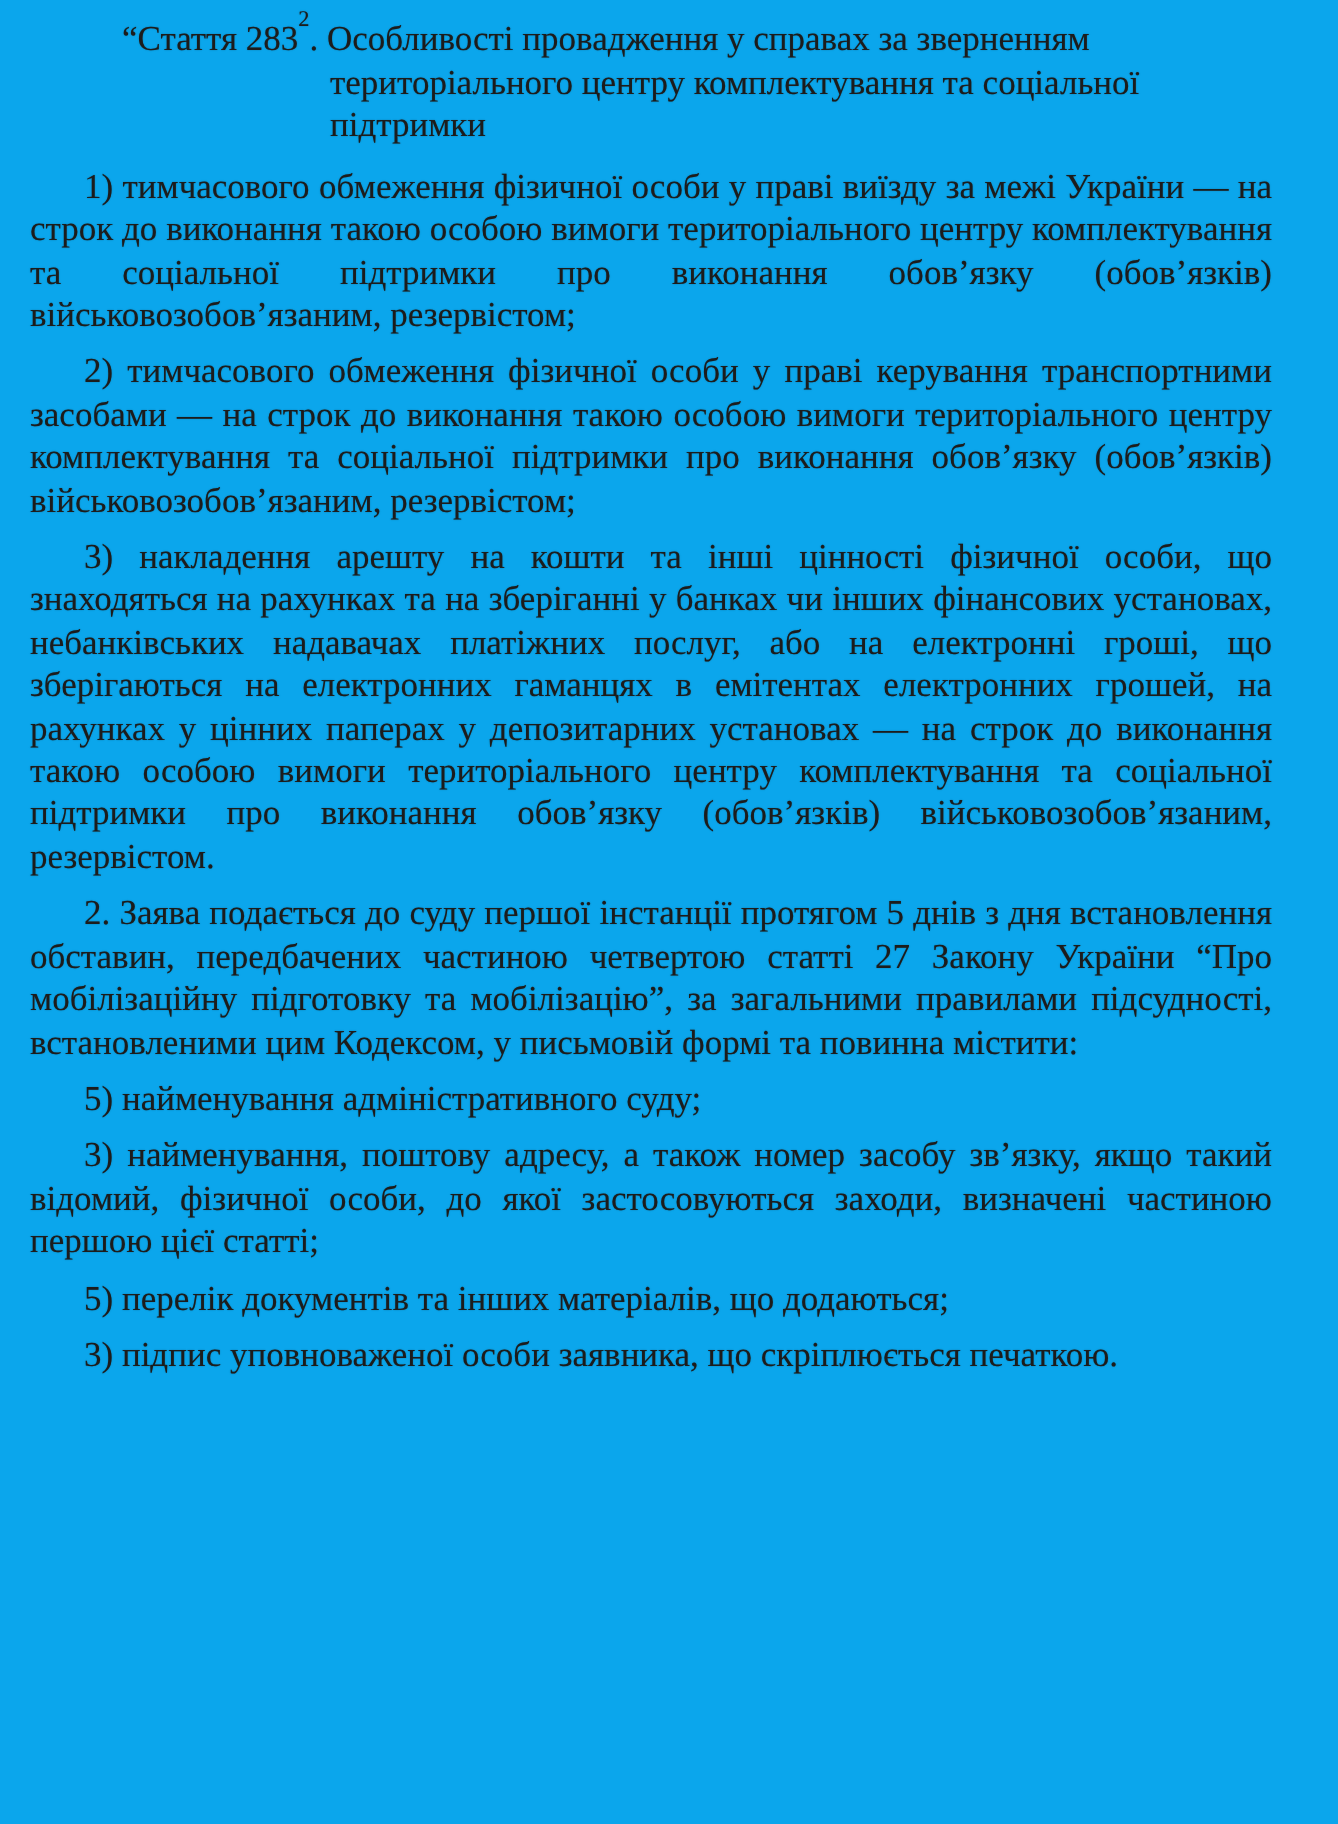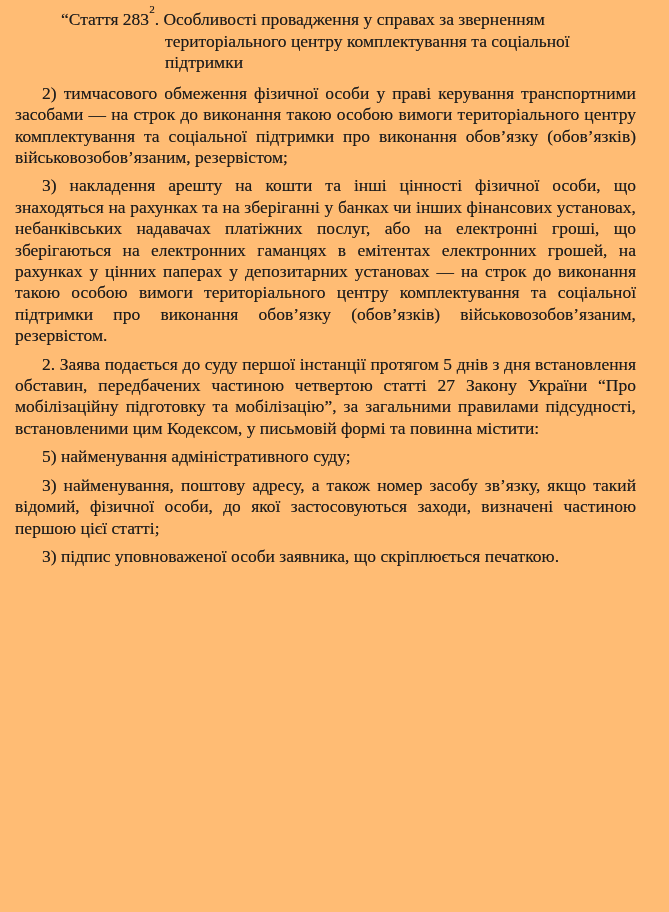--- a/index.html
+++ b/index.html
@@ -6,21 +6,21 @@
   html, body {
     margin: 0;
     padding: 0;
     background: #ffffff;
   }
   .page {
     position: relative;
     width: 669px;
     height: 912px;
     box-sizing: border-box;
-    background: #fdba74;
+    background: #0ea5e9;
     color: #1f1f1f;
     font-family: "Liberation Serif", "DejaVu Serif", serif;
     font-size: 17.5px;
     line-height: 21.4px;
     padding: 9px 33px 0 15px;
     overflow: hidden;
     
     text-shadow: 0 0 0.6px rgba(35, 35, 35, 0.55);
     filter: contrast(1.03);
   }
@@ -46,20 +46,22 @@
     text-indent: 27px;
   }
 </style>
 </head>
 <body>
 
 <div class="page">
 
   <h1 class="heading"><span>“Стаття 283</span><sup>2</sup><span>. Особливості провадження у справах за зверненням територіального центру комплектування та соціальної підтримки</span></h1>
 
+  <p class="para">1) тимчасового обмеження фізичної особи у праві виїзду за межі України — на строк до виконання такою особою вимоги територіального центру комплектування та соціальної підтримки про виконання обов’язку (обов’язків) військовозобов’язаним, резервістом;</p>
   <p class="para">2) тимчасового обмеження фізичної особи у праві керування транспортними засобами — на строк до виконання такою особою вимоги територіального центру комплектування та соціальної підтримки про виконання обов’язку (обов’язків) військовозобов’язаним, резервістом;</p>
   <p class="para">3) накладення арешту на кошти та інші цінності фізичної особи, що знаходяться на рахунках та на зберіганні у банках чи інших фінансових установах, небанківських надавачах платіжних послуг, або на електронні гроші, що зберігаються на електронних гаманцях в емітентах електронних грошей, на рахунках у цінних паперах у депозитарних установах — на строк до виконання такою особою вимоги територіального центру комплектування та соціальної підтримки про виконання обов’язку (обов’язків) військовозобов’язаним, резервістом.</p>
   <p class="para">2. Заява подається до суду першої інстанції протягом 5 днів з дня встановлення обставин, передбачених частиною четвертою статті 27 Закону України “Про мобілізаційну підготовку та мобілізацію”, за загальними правилами підсудності, встановленими цим Кодексом, у письмовій формі та повинна містити:</p>
   <p class="para">5) найменування адміністративного суду;</p>
   <p class="para">3) найменування, поштову адресу, а також номер засобу зв’язку, якщо такий відомий, фізичної особи, до якої застосовуються заходи, визначені частиною першою цієї статті;</p>
+  <p class="para">5) перелік документів та інших матеріалів, що додаються;</p>
   <p class="para">3) підпис уповноваженої особи заявника, що скріплюється печаткою.</p>
 
 </div>
 
 </body></html>

